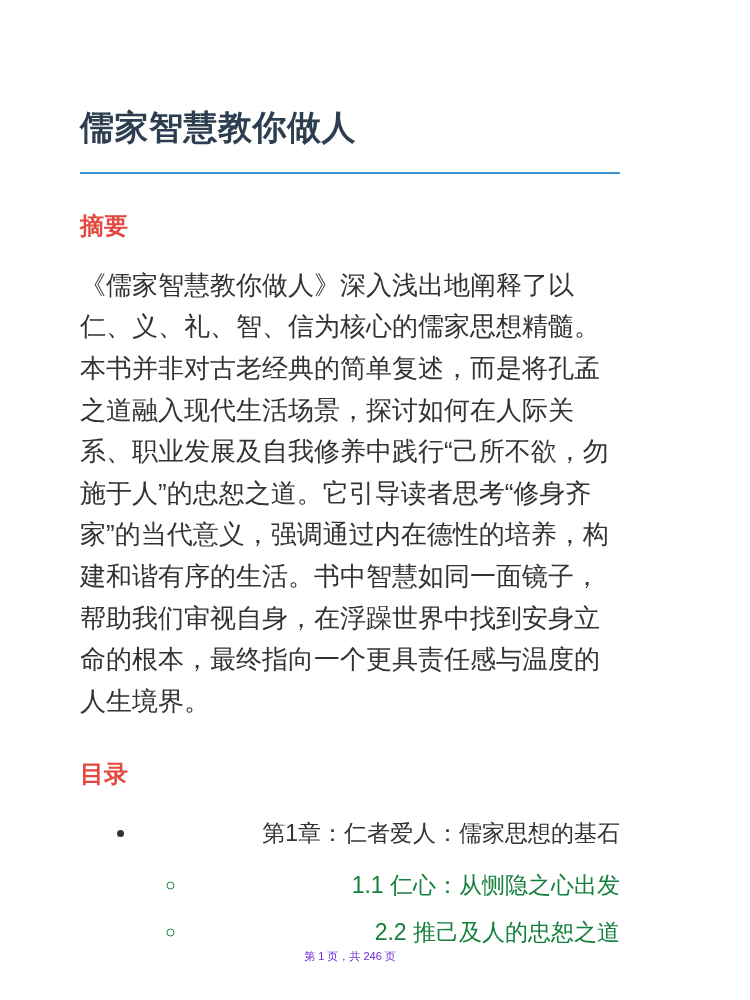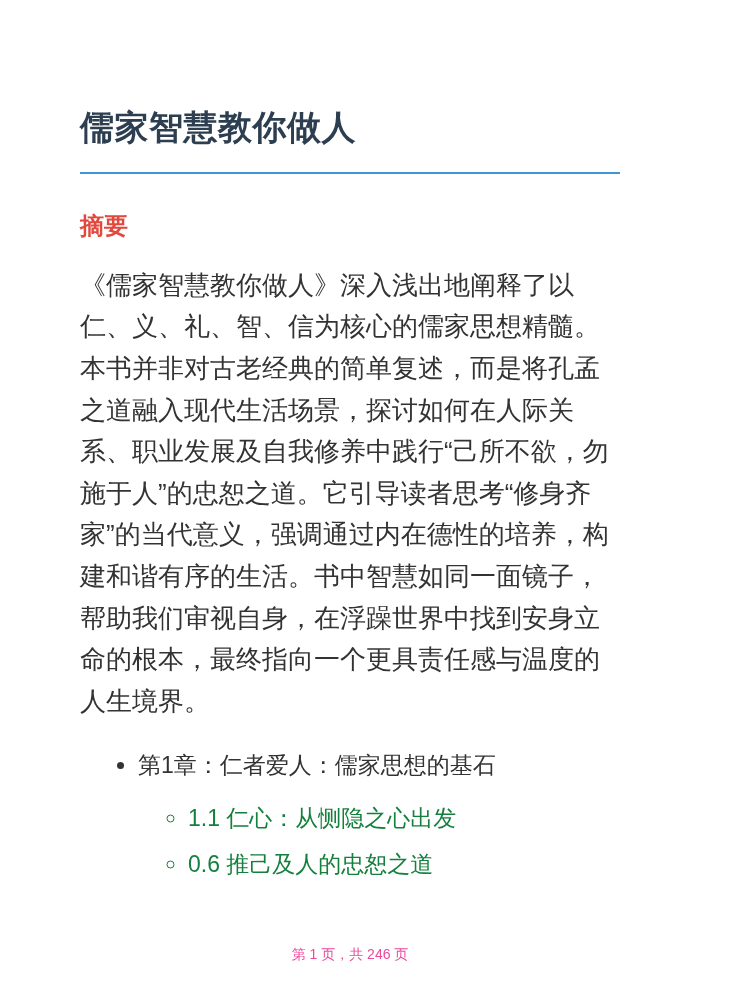--- a/index.html
+++ b/index.html
@@ -43,64 +43,66 @@
     line-height: 1.6;
     color: #333333;
     text-align: left;
   }
   .toc-list {
     margin: 26px 0 0 0;
     padding-left: 58px;
     list-style: disc;
     font-size: 23px;
     color: #333333;
+    text-align: right;
   }
   .toc-chapter { line-height: 1.5; }
   .toc-sublist {
     margin: 18px 0 0 0;
     padding-left: 50px;
     list-style: circle;
     font-size: 23px;
     color: #15803d;
   }
   .toc-section { line-height: 1.5; margin-top: 12px; }
   .page-footer {
     position: absolute;
     left: 0;
     right: 0;
     bottom: 36px;
     text-align: center;
-    font-size: 14px;
-    color: #ec4899;
+    font-size: 11px;
+    color: #6d28d9;
   }
 </style>
 </head>
 <body>
 
 <div class="page">
   <div class="content">
 
     <h1 class="doc-title">儒家智慧教你做人</h1>
 
     <hr class="title-divider">
 
     <h2 class="section-heading">摘要</h2>
 
     <p class="summary-text">《儒家智慧教你做人》深入浅出地阐释了以仁、义、礼、智、信为核心的儒家思想精髓。本书并非对古老经典的简单复述，而是将孔孟之道融入现代生活场景，探讨如何在人际关系、职业发展及自我修养中践行“己所不欲，勿施于人”的忠恕之道。它引导读者思考“修身齐家”的当代意义，强调通过内在德性的培养，构建和谐有序的生活。书中智慧如同一面镜子，帮助我们审视自身，在浮躁世界中找到安身立命的根本，最终指向一个更具责任感与温度的人生境界。</p>
 
+    <h2 class="section-heading">目录</h2>
 
     <ul class="toc-list">
       <li class="toc-chapter">
         <span>第1章：仁者爱人：儒家思想的基石</span>
         <ul class="toc-sublist">
           <li class="toc-section">
             <span>1.1 仁心：从恻隐之心出发</span>
           </li>
           <li class="toc-section">
-            <span>0.6 推己及人的忠恕之道</span>
+            <span>2.2 推己及人的忠恕之道</span>
           </li>
         </ul>
       </li>
     </ul>
 
   </div>
 
   <div class="page-footer">第 1 页，共 246 页</div>
 </div>
 

